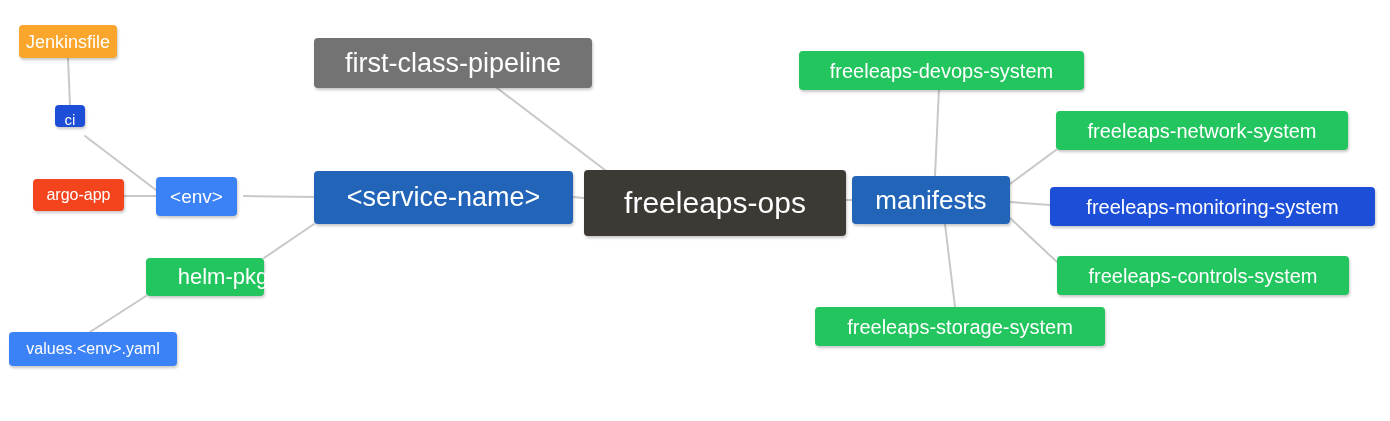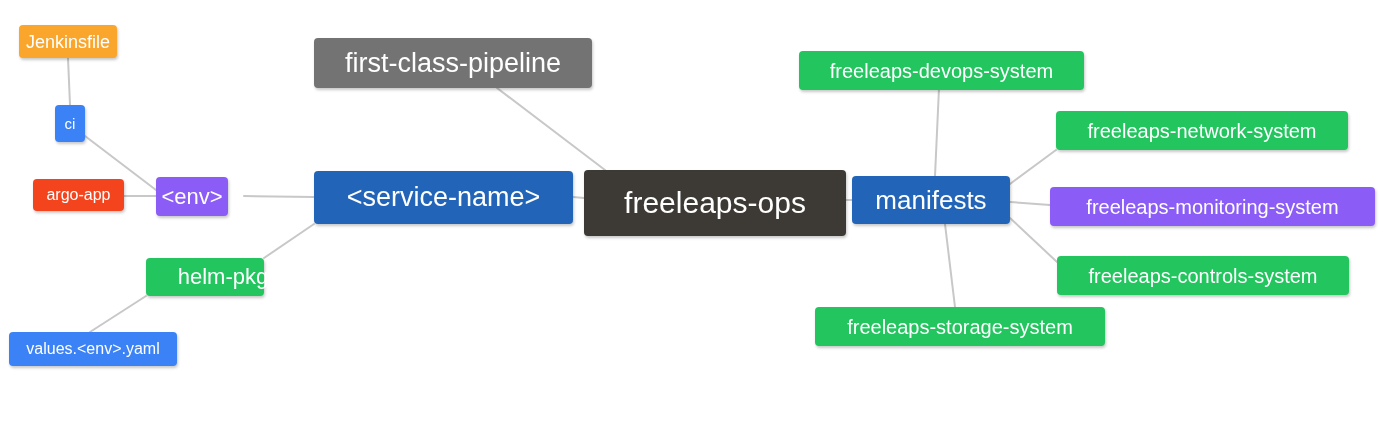--- a/index.html
+++ b/index.html
@@ -71,45 +71,45 @@
       </div>
       <div class="node" style="left: 314px; top: 38px; width: 278px; height: 50px; background: #737373; font-size: 27px;">
         <span class="node-label">first-class-pipeline</span>
       </div>
       <div class="node" style="left: 314px; top: 171px; width: 259px; height: 53px; background: rgb(34, 101, 184); font-size: 27px;">
         <span class="node-label">&lt;service-name&gt;</span>
       </div>
       <div class="node" style="left: 852px; top: 176px; width: 158px; height: 48px; background: rgb(34, 101, 184); font-size: 26px;">
         <span class="node-label">manifests</span>
       </div>
-      <div class="node" style="left: 156px; top: 177px; width: 72px; height: 39px; background: #8b5cf6; font-size: 22px;">
+      <div class="node" style="left: 156px; top: 177px; width: 81px; height: 39px; background: #3b82f6; font-size: 19px;">
         <span class="node-label">&lt;env&gt;</span>
       </div>
       <div class="node" style="left: 146px; top: 258px; width: 118px; height: 38px; background: rgb(34, 197, 94); font-size: 22px; padding-left: 36px;">
         <span class="node-label">helm-pkg</span>
       </div>
-      <div class="node" style="left: 55px; top: 105px; width: 30px; height: 37px; background: #3b82f6; font-size: 15px;">
+      <div class="node" style="left: 55px; top: 105px; width: 30px; height: 22px; background: #1d4ed8; font-size: 15px; align-items: flex-end;">
         <span class="node-label">ci</span>
       </div>
       <div class="node" style="left: 19px; top: 25px; width: 98px; height: 33px; background: rgb(250, 166, 45); font-size: 18px;">
         <span class="node-label">Jenkinsfile</span>
       </div>
       <div class="node" style="left: 33px; top: 179px; width: 91px; height: 32px; background: rgb(244, 68, 30); font-size: 16px;">
         <span class="node-label">argo-app</span>
       </div>
       <div class="node" style="left: 9px; top: 332px; width: 168px; height: 34px; background: #3b82f6; font-size: 16px;">
         <span class="node-label">values.&lt;env&gt;.yaml</span>
       </div>
       <div class="node" style="left: 799px; top: 27px; width: 285px; height: 39px; background: rgb(34, 197, 94); font-size: 20px; margin-top: 24px;">
         <span class="node-label">freeleaps-devops-system</span>
       </div>
       <div class="node" style="left: 1056px; top: 111px; width: 292px; height: 39px; background: rgb(34, 197, 94); font-size: 20px;">
         <span class="node-label">freeleaps-network-system</span>
       </div>
-      <div class="node" style="left: 1050px; top: 187px; width: 325px; height: 39px; background: #8b5cf6; font-size: 20px; justify-content: center;">
+      <div class="node" style="left: 1050px; top: 187px; width: 325px; height: 39px; background: #1d4ed8; font-size: 20px; justify-content: center;">
         <span class="node-label">freeleaps-monitoring-system</span>
       </div>
       <div class="node" style="left: 1057px; top: 256px; width: 292px; height: 39px; background: rgb(34, 197, 94); font-size: 20px;">
         <span class="node-label">freeleaps-controls-system</span>
       </div>
       <div class="node" style="left: 815px; top: 307px; width: 290px; height: 39px; background: rgb(34, 197, 94); font-size: 20px;">
         <span class="node-label">freeleaps-storage-system</span>
       </div>
     </div>
 </div>

